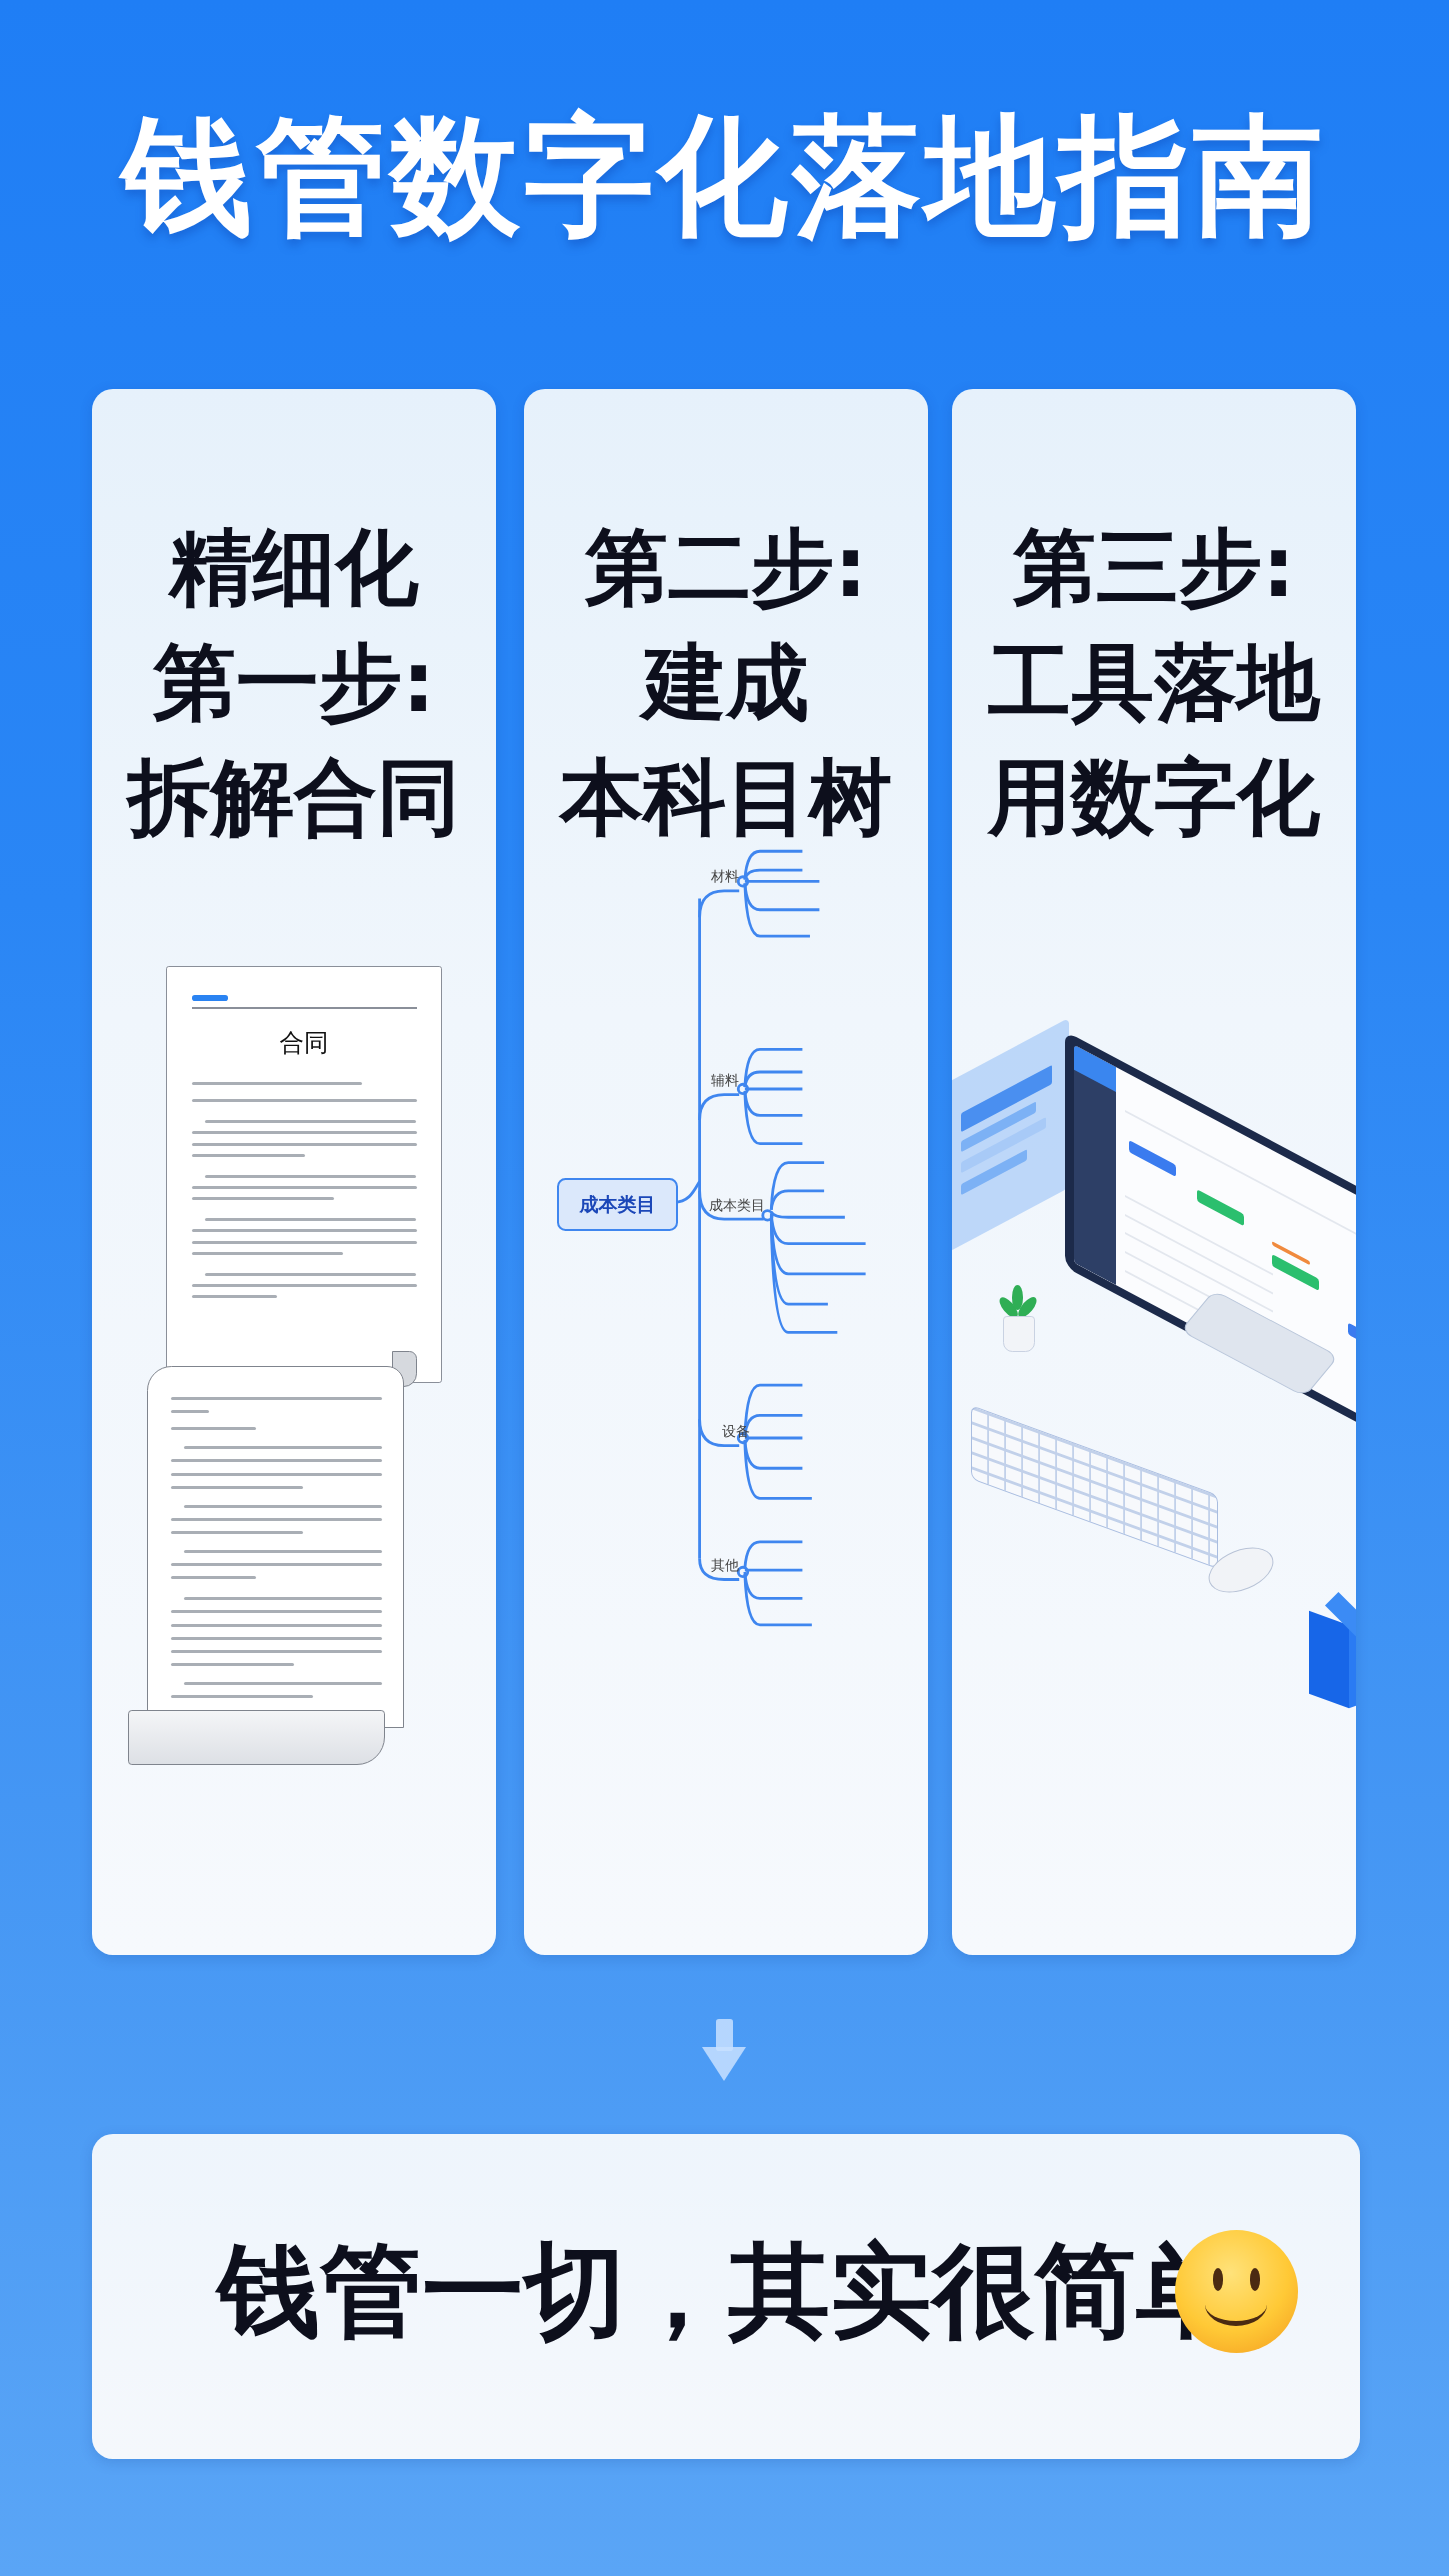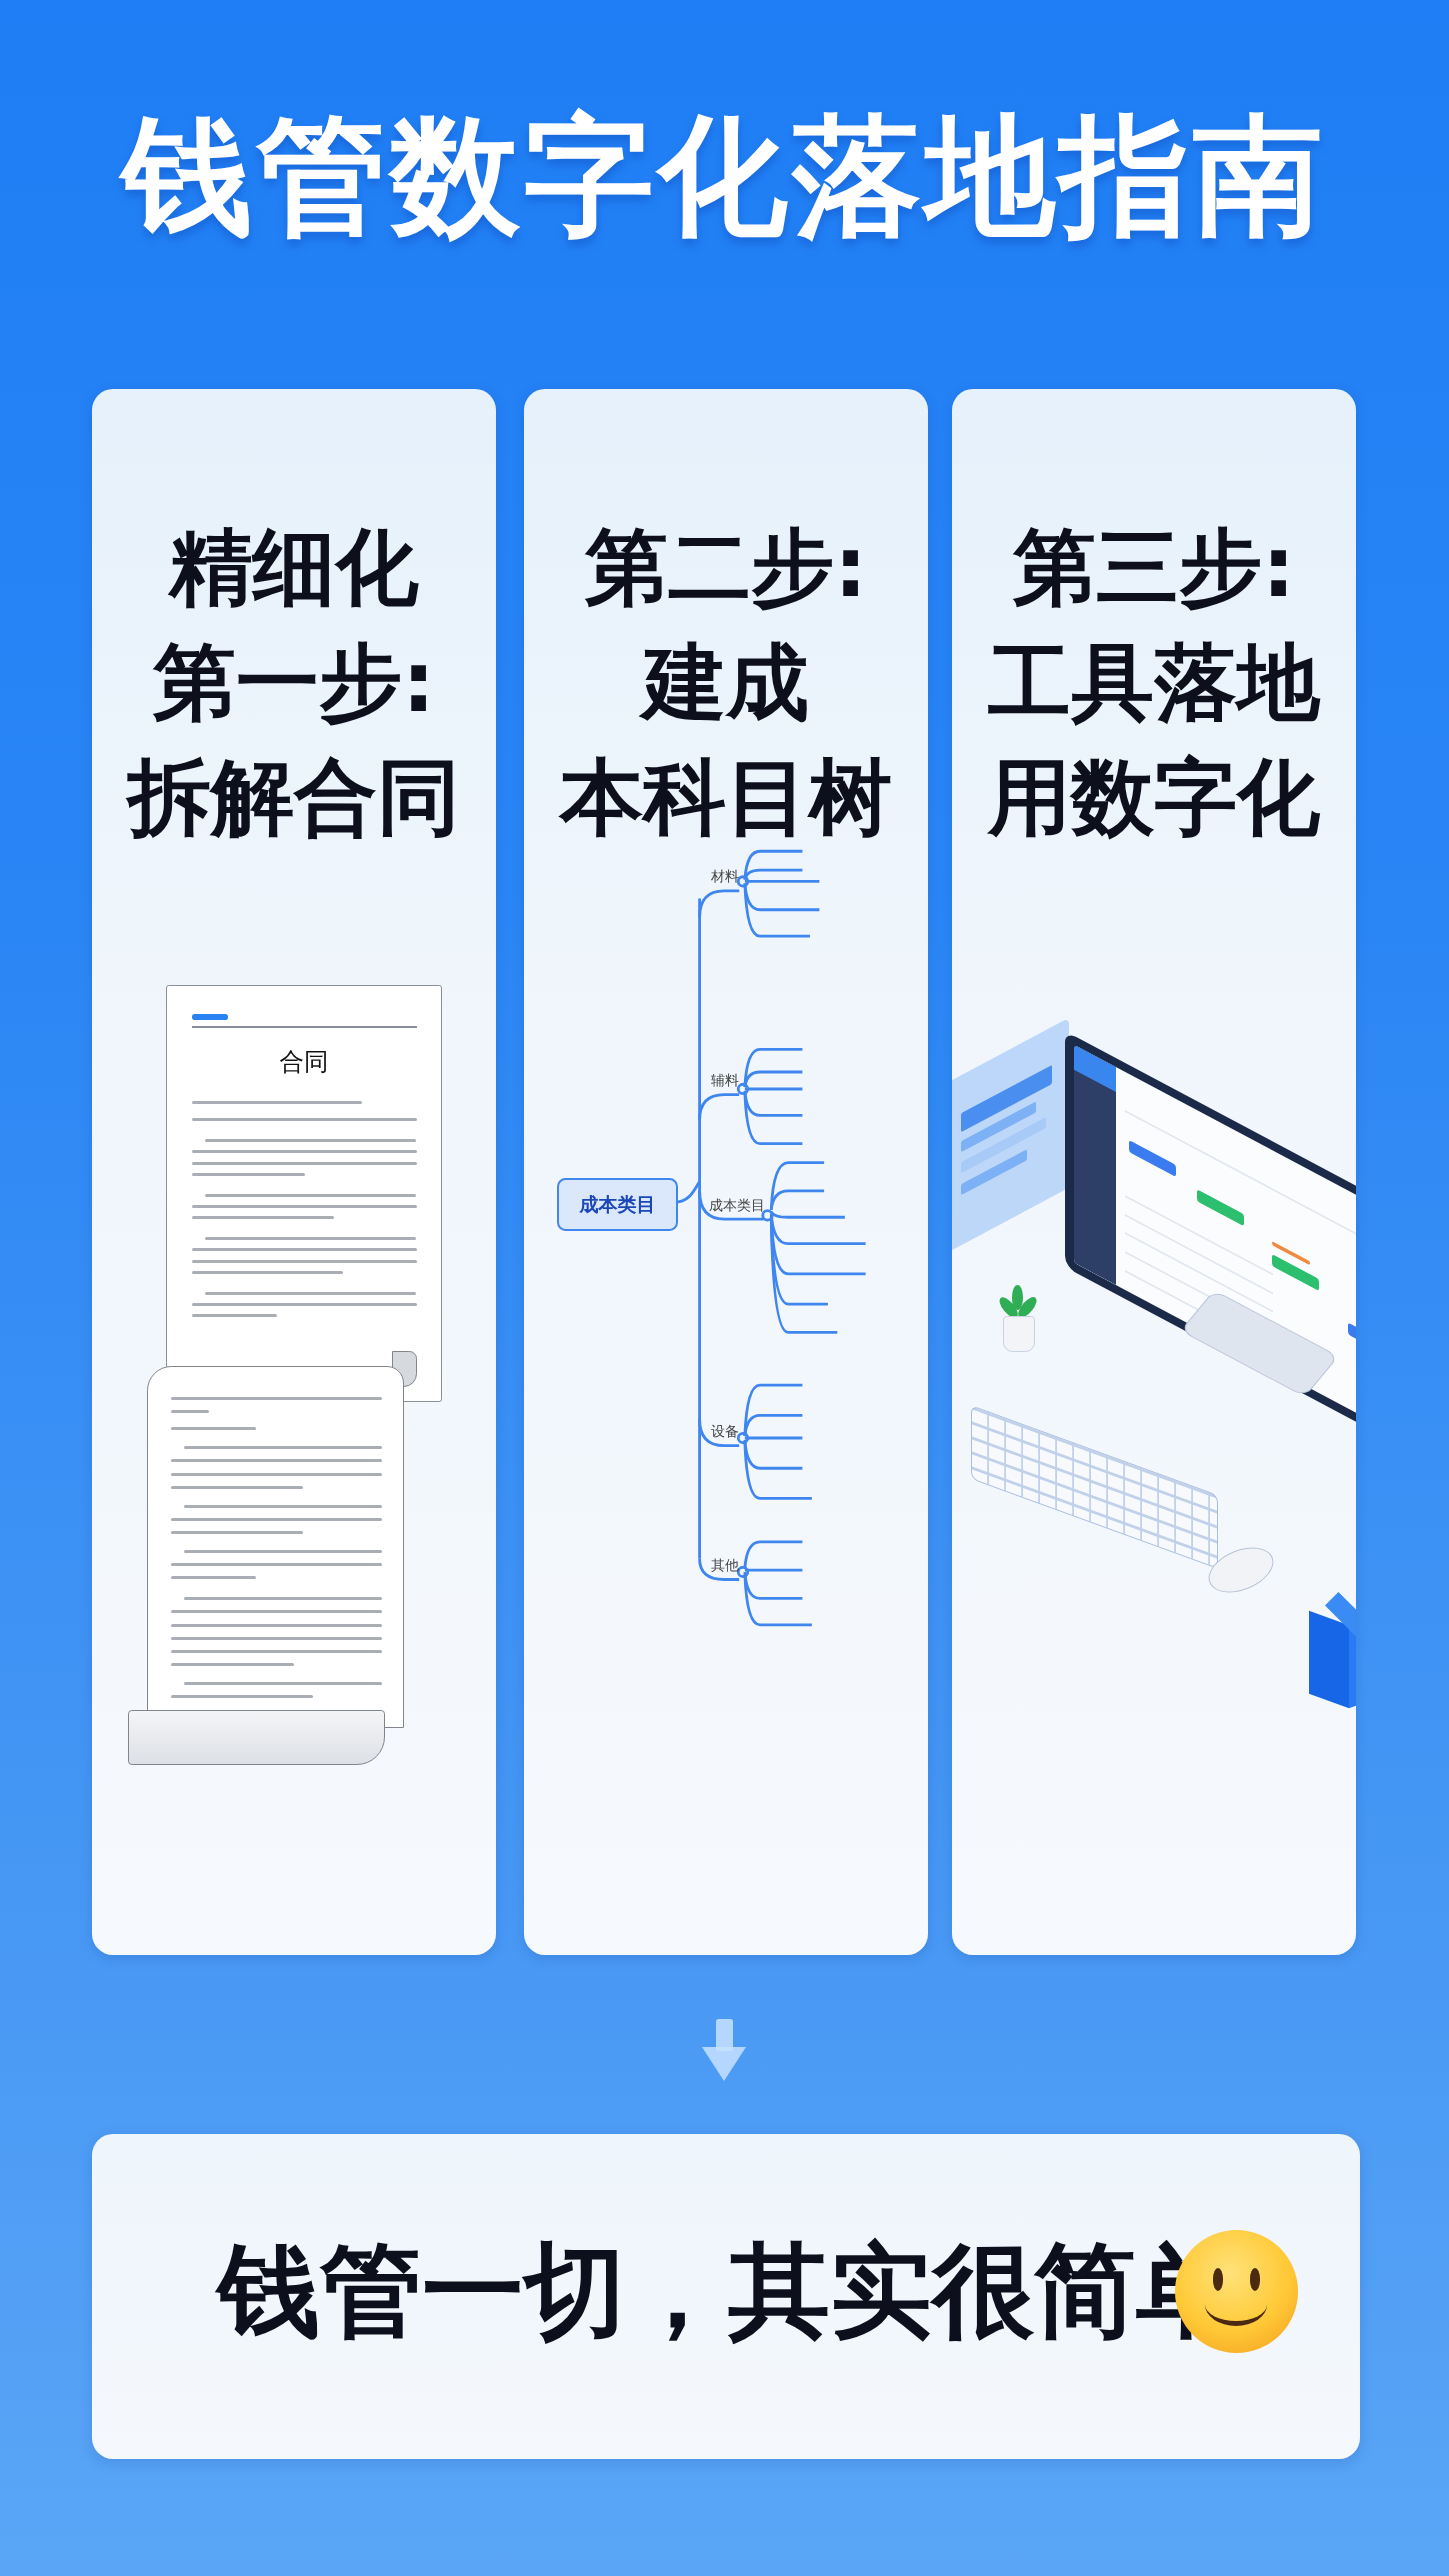--- a/index.html
+++ b/index.html
@@ -10,21 +10,21 @@
     font-size:130px;font-weight:bold;color:#fff;letter-spacing:3.8px;
     text-shadow:0 5.7px 9.4px rgba(10,60,170,.35);line-height:1;}
   .card{position:absolute;top:389px;width:404px;height:1566px;border-radius:21px;
     background:linear-gradient(180deg,#e6f1fb 0%,#f0f6fc 40%,#f6f9fd 100%);
     box-shadow:0 3.8px 13.2px rgba(0,40,120,.15);overflow:hidden;}
   .card.c1{left:92px}.card.c2{left:524px}.card.c3{left:952px}
   .card-title{position:absolute;left:0;top:121px;width:100%;text-align:center;
     font-weight:bold;color:#0d0f1c;font-size:83px;line-height:115px;}
   .card-title span{display:block}
   
-  .doc1{position:absolute;left:74px;top:596px;width:274px;height:415px;background:#fff;
+  .doc1{position:absolute;left:74px;top:577px;width:274px;height:415px;background:#fff;
     border:1.9px solid #8a8f99;border-radius:2.8px;}
   .doc1 .bar{position:absolute;left:24.5px;top:28px;width:36px;height:5.7px;background:#2a83f2;border-radius:2.8px}
   .doc1 .rule{position:absolute;left:24.5px;right:24.5px;top:40px;height:1.9px;background:#8a8f99}
   .doc1 .dtitle{position:absolute;left:0;right:0;top:59px;text-align:center;font-size:24.5px;color:#111;}
   .line{position:absolute;height:2.8px;background:#9aa0a8;border-radius:1.9px;opacity:.85}
   .scroll{position:absolute;left:36px;top:962px;width:283px;height:415px;}
   .scroll .sheet{position:absolute;left:19px;top:15px;width:255px;height:360px;background:#fff;
     border:1.9px solid #7f848d;border-radius:24.5px 17px 0 0;}
   .scroll .curl{position:absolute;left:0;top:359px;width:255px;height:53px;background:linear-gradient(180deg,#f4f5f7,#dde0e5);
     border:1.9px solid #7f848d;border-radius:3.8px 3.8px 28px 3.8px;}
@@ -189,21 +189,21 @@
       <circle cx="232" cy="522" r="5" stroke-width="3"></circle>
         <circle cx="232" cy="742" r="5"></circle>
       <circle cx="258" cy="876" r="5"></circle>
         <circle cx="232" cy="1112" r="5"></circle>
         <circle cx="232" cy="1254" r="5"></circle>
     </svg>
     <div class="root" style="top:789px">成本类目</div>
     <div class="mm-label" style="left:187px;top:479px">材料</div>
     <div class="mm-label" style="left:187px;top:683px">辅料</div>
     <div class="mm-label" style="left:185px;top:808px">成本类目</div>
-    <div class="mm-label" style="left:187px;top:1034px">设备</div>
+    <div class="mm-label" style="left:198px;top:1034px">设备</div>
     <div class="mm-label" style="left:187px;top:1168px">其他</div>
   </div>
 </div>
 
 <div class="card c3">
   <div class="card-title">
     <span>第三步:</span>
     <span>工具落地</span>
     <span>用数字化</span>
   </div>

